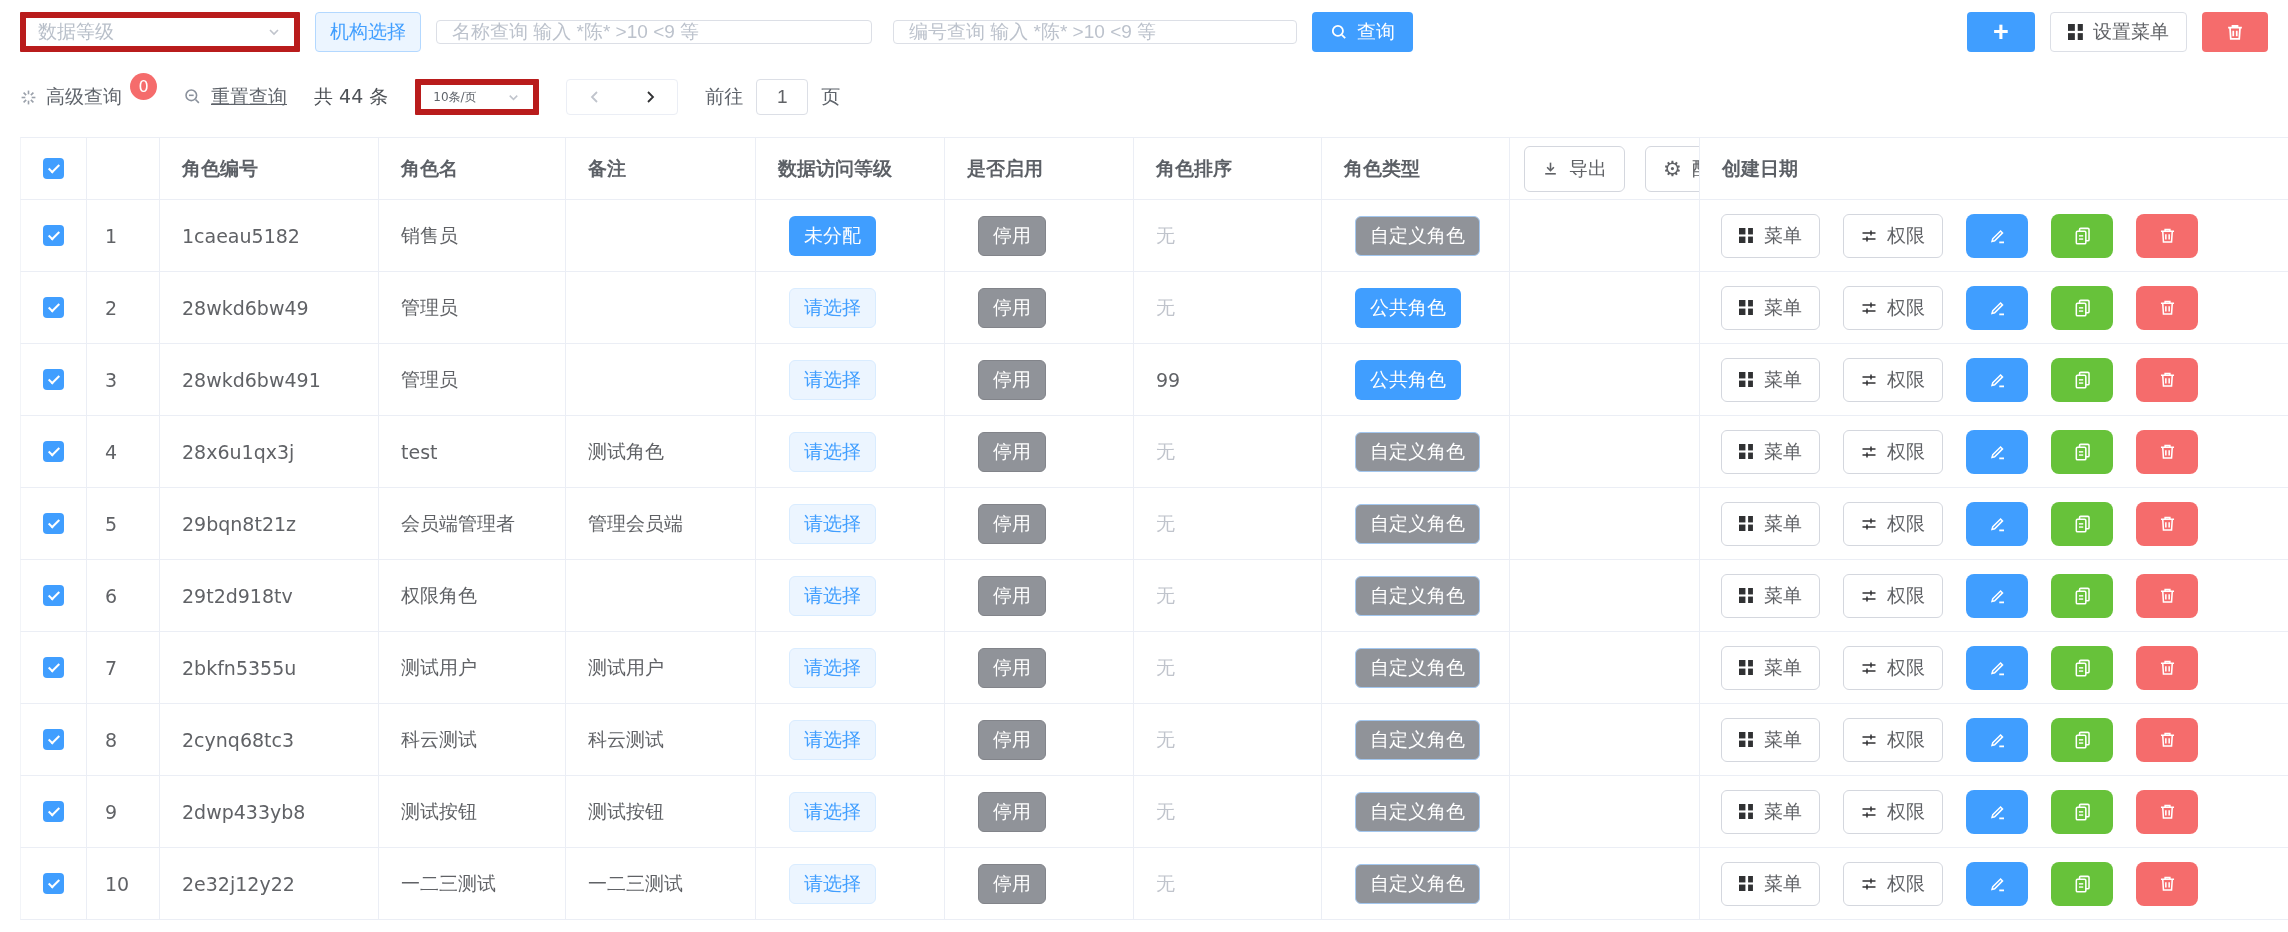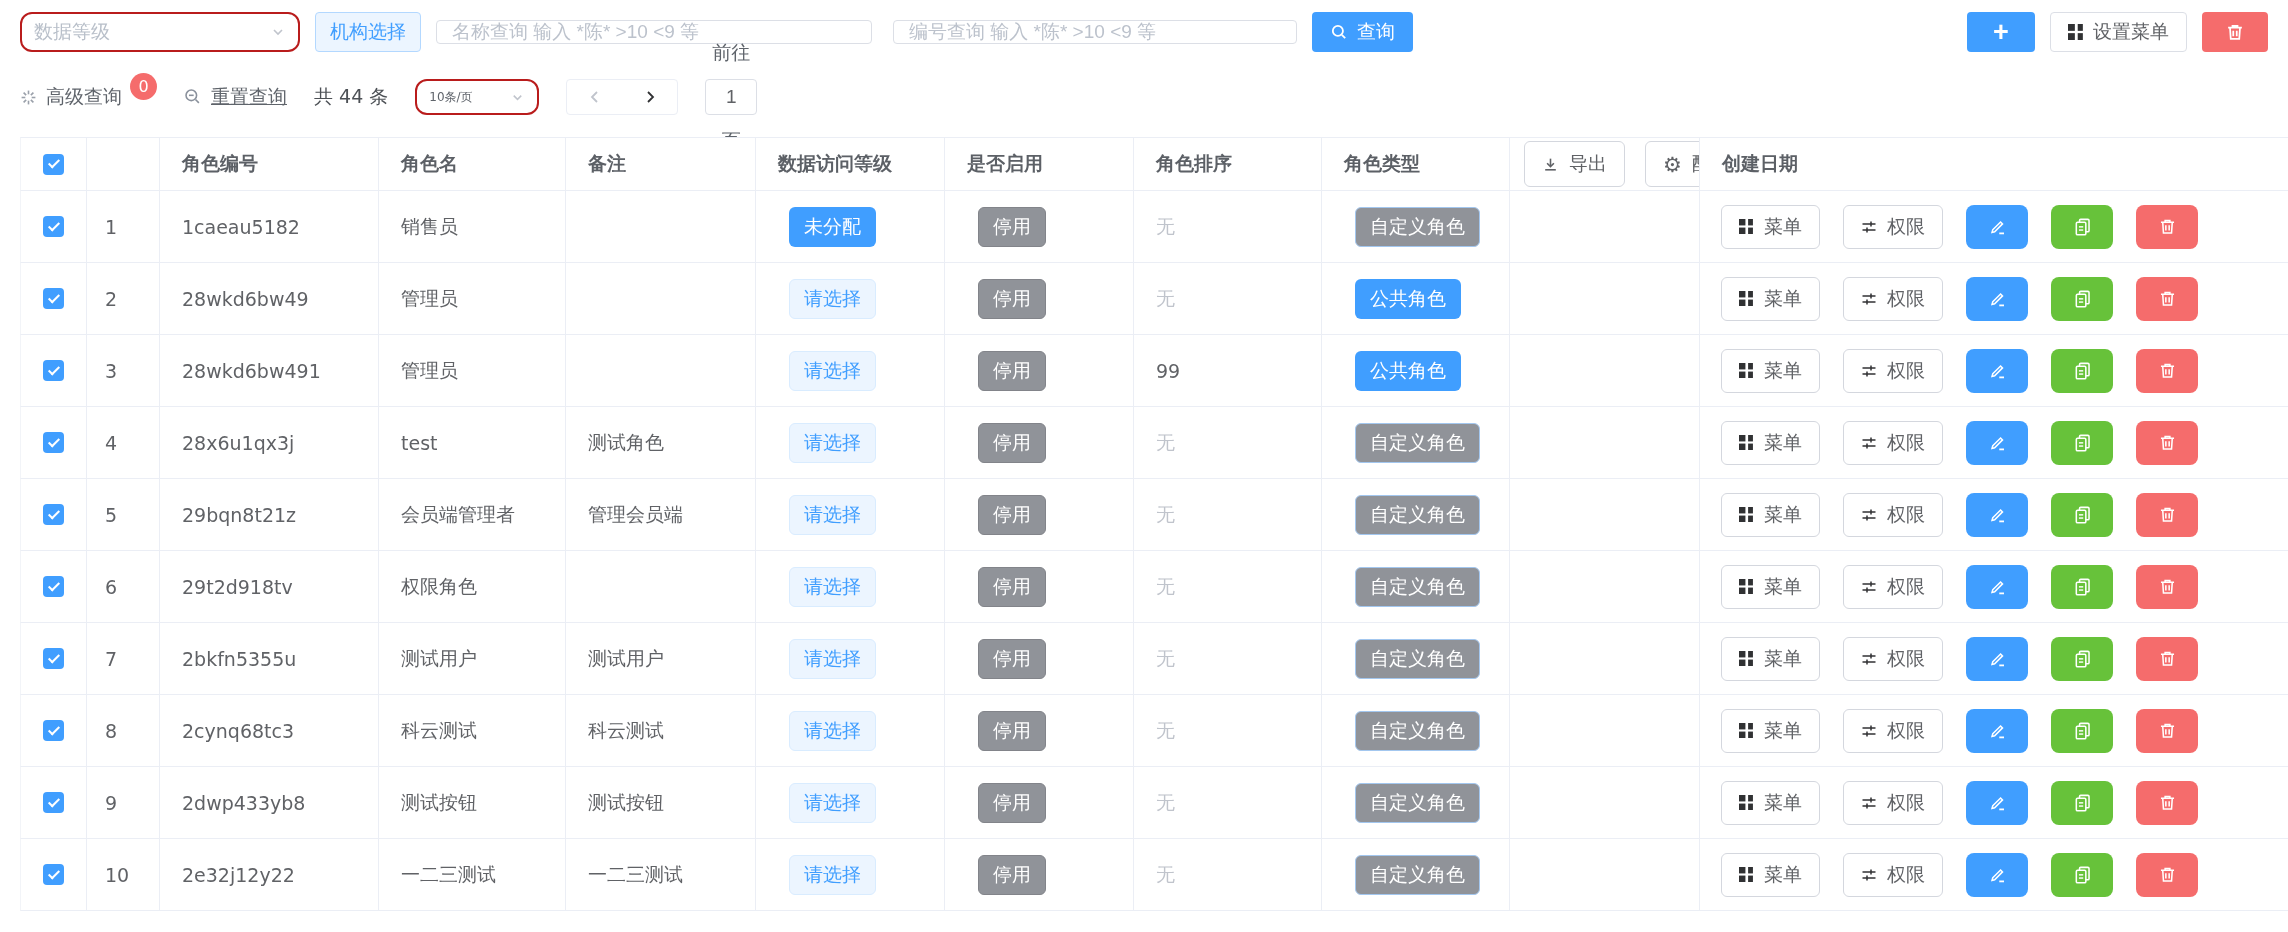--- a/index.html
+++ b/index.html
@@ -3,21 +3,21 @@
 <meta charset="utf-8">
 <title>Role Management</title>
 <style>
   *{box-sizing:border-box;margin:0;padding:0;}
   html,body{width:2288px;height:932px;background:#fff;overflow:hidden;}
   body{font-family:"DejaVu Sans","Liberation Sans",sans-serif;font-size:19px;color:#606266;}
 
   
   .toolbar{display:flex;align-items:center;gap:15px;padding:12px 20px 0 20px;}
   .sel{display:flex;align-items:center;justify-content:space-between;height:40px;
-       border:2px solid #b91c1c;border-radius:12px;background:#fff;padding:0 12px;cursor:pointer;}
+       border:6px solid #b91c1c;border-radius:1px;background:#fff;padding:0 12px;cursor:pointer;}
   .sel .ph{color:#b8bfc9;}
   .sel-data{width:280px;}
   .inp{height:24px;border:1px solid #dcdfe6;border-radius:4px;padding:0 15px;font-size:19px;color:#606266;outline:none;}
   .inp::placeholder{color:#bcc2cc;}
   .inp-name{width:436px;}
   .inp-code{width:404px;margin-left:6px;}
   .btn{display:inline-flex;align-items:center;justify-content:center;gap:9px;height:40px;
        border-radius:4px;border:1px solid transparent;font-size:19px;cursor:pointer;background:#fff;}
   .btn-plain{background:#ecf5ff;border-color:#b3d8ff;color:#409eff;padding:0 14px;}
   .btn-primary{background:#409eff;color:#fff;padding:0 17px;}
@@ -29,31 +29,31 @@
   
   .querybar{display:flex;align-items:center;gap:27px;margin:26px 20px 0 20px;height:38px;}
   .qlink{display:flex;align-items:center;gap:9px;cursor:pointer;color:#5f646b;}
   .qlink .lbl-u{text-decoration:underline;}
   .badge0{display:inline-flex;align-items:center;justify-content:center;min-width:27px;height:27px;
           border-radius:14px;background:#f56c6c;color:#fff;font-size:16px;transform:translateY(-11px);margin-left:-1px;}
   .total{color:#4d5156;}
   .sel-size{width:124px;height:36px;font-size:12px;color:#5f646b;}
   .pager{display:flex;width:112px;height:36px;border:1px solid #ebeef5;border-radius:4px;background:#fff;align-items:stretch;}
   .pg{flex:1;display:flex;align-items:center;justify-content:center;cursor:pointer;}
-  .goto{display:flex;align-items:center;gap:13px;color:#5f646b;flex-direction:column;}
+  .goto{display:flex;align-items:center;gap:13px;color:#5f646b;}
   .goto-inp{width:52px;height:36px;text-align:center;}
 
   
   .table{margin:21px 0 0 20px;width:2268px;}
   .trow{display:grid;grid-template-columns:67px 73px 219px 187px 190px 189px 189px 188px 188px 190px minmax(0,1fr);}
   .cell{display:flex;align-items:center;height:72px;padding-left:22px;
         border-bottom:1px solid #ebeef5;border-right:1px solid #ebeef5;overflow:hidden;white-space:nowrap;background:#fff;}
   .trow .cell:first-child{border-left:1px solid #f2f4f8;}
   .trow .cell:last-child{border-right:none;}
-  .thead .cell{height:54px;border-top:1px solid #ebeef5;font-weight:bold;color:#5c6066;}
+  .thead .cell{height:63px;border-top:1px solid #ebeef5;font-weight:bold;color:#5c6066;}
   .c-check{justify-content:center;padding-left:0;}
   .c-idx{padding-left:18px;}
   .c-badge{padding-left:33px;}
   .c-actions{gap:23px;padding-left:21px;}
   .muted{color:#c0c4cc;}
 
   .cb{width:21px;height:21px;border-radius:4px;background:#409eff;display:flex;align-items:center;justify-content:center;cursor:pointer;}
   .tick{width:6px;height:11px;border-right:2px solid #fff;border-bottom:2px solid #fff;transform:rotate(45deg);margin-top:-3px;}
 
   .tag{height:40px;border-radius:6px;border:1px solid transparent;font-size:19px;padding:0 14px;cursor:pointer;background:#fff;}

